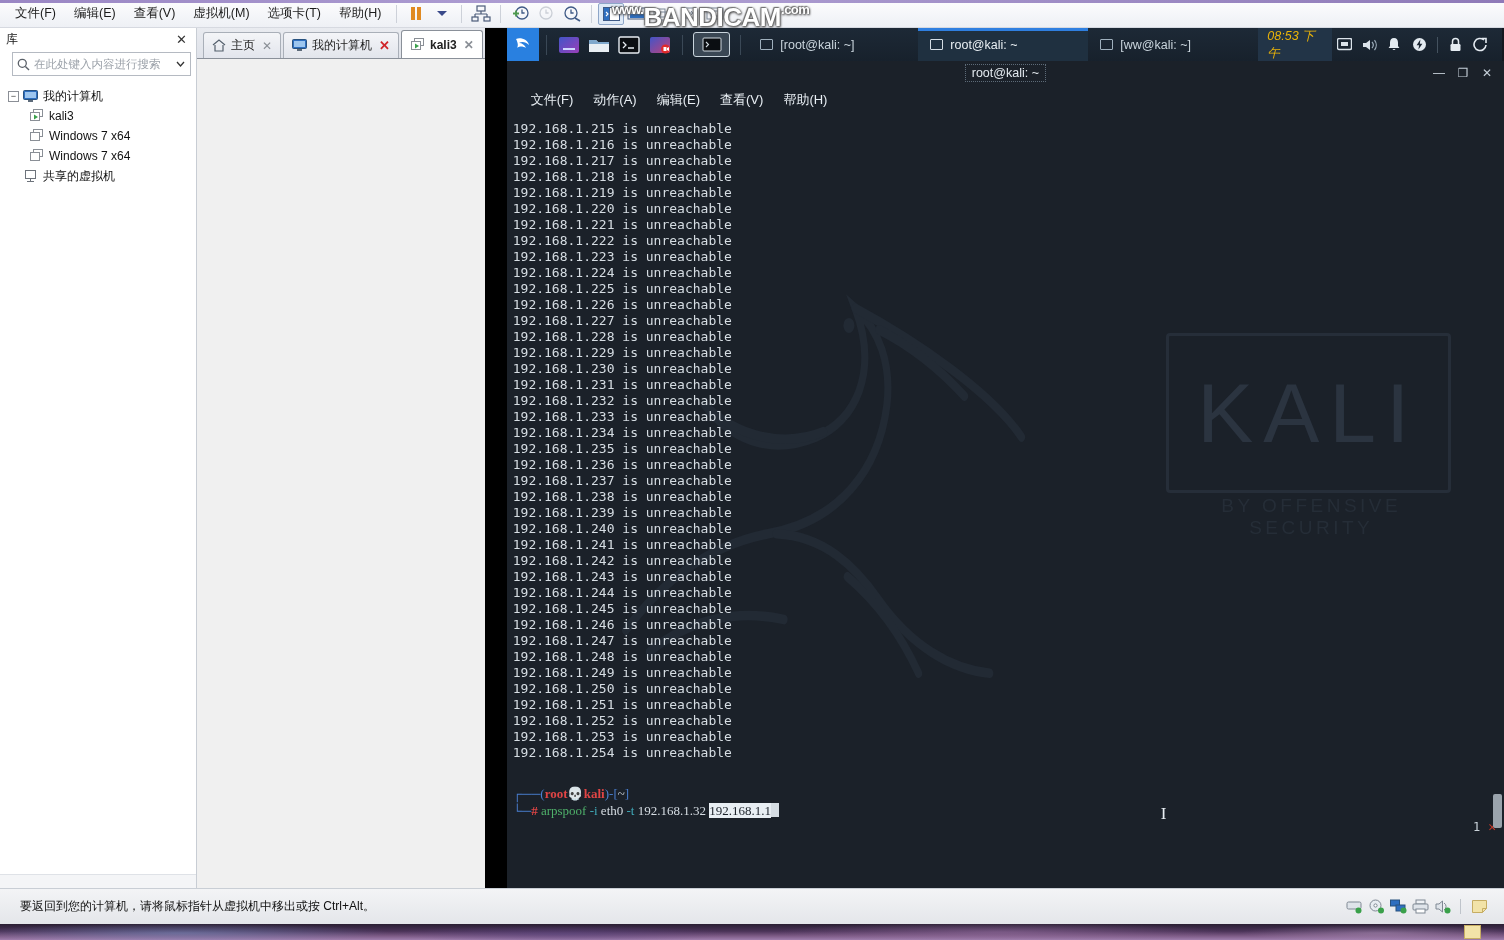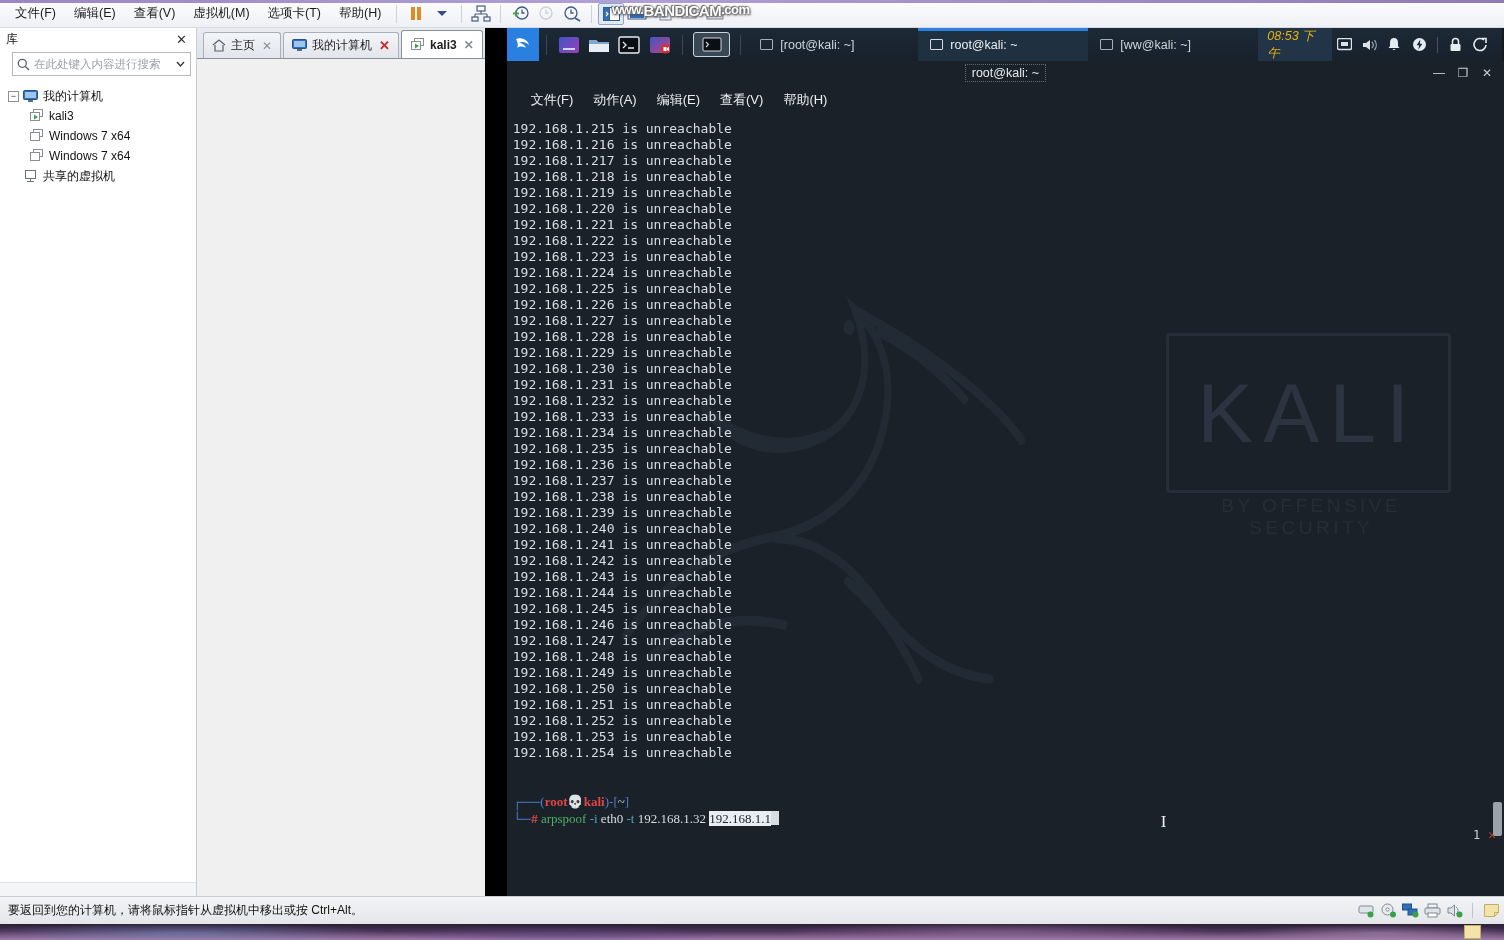--- a/index.html
+++ b/index.html
@@ -26,21 +26,21 @@
   .pausebars{ display:flex; gap:2px; }
   .pausebars i{ display:block; width:4px; height:13px; background:#e08a22; }
   .caret{ width:0;height:0;border-left:5px solid transparent;
     border-right:5px solid transparent;border-top:5px solid #3a4a8a; }
   .svgic{ display:block; }
   .tbicon.dim{ opacity:.35; }
 
   
   #bandicam{ position:absolute; left:612px; top:2px; height:28px;
     display:flex; align-items:flex-start; z-index:40; pointer-events:none; }
-  #bandicam .bctext{ font-size:15px; font-weight:bold; color:#fff;
+  #bandicam .bctext{ font-size:26px; font-weight:bold; color:#fff;
     letter-spacing:-.5px; text-shadow:0 0 2px #555,1px 1px 2px #666,
       -1px -1px 1px #777, 0 1px 3px rgba(0,0,0,.5); font-family:"Liberation Sans",sans-serif;}
   #bandicam .bcsm{ font-size:13px; }
 
   
   #wm-body{ flex:1; display:flex; min-height:0; background:#f0f0f0; }
 
   
   #sidebar{ width:197px; background:#fff; border-right:1px solid #c8cdd4;
     display:flex; flex-direction:column; }
@@ -158,23 +158,23 @@
     font-size:12px; color:#c9d2d9;}
   #term-rb .xr{ color:#c0392b; font-size:13px; }
   #vscroll{ position:absolute; right:2px; top:40px; width:9px; bottom:56px; }
   #vscroll .thumb{ position:absolute; left:0; right:0; bottom:4px; height:34px;
     background:#9aa3ac; border-radius:2px; }
 
   
   #vm-gutter{ position:absolute; left:0;top:0;width:22px;bottom:0;background:#000; }
 
   
-  #statusbar{ height:28px; background:linear-gradient(#f3f4f6,#e4e6ea);
+  #statusbar{ height:36px; background:linear-gradient(#f3f4f6,#e4e6ea);
     border-top:1px solid #c9ced5; display:flex; align-items:center;
-    padding:0 4px; font-size:12px; color:#111; }
+    padding:0 16px; font-size:12px; color:#111; }
   #statusbar .msg{ flex:1; padding-left:4px; white-space:nowrap; }
   #statusbar .devs{ display:flex; align-items:center; gap:4px; }
   #statusbar .dsep{ width:1px;height:15px;background:#bfc4cb;margin:0 5px; }
   .devic{ width:18px;height:16px; display:flex;align-items:center;
     justify-content:center; position:relative; }
 
   
   #deskstrip{ position:absolute; left:0; top:924px; width:1504px; height:16px;
     background:linear-gradient(180deg,#2a1f33,#4b3358 45%,#7d5b86 75%,#a07fae);
     overflow:hidden; }

